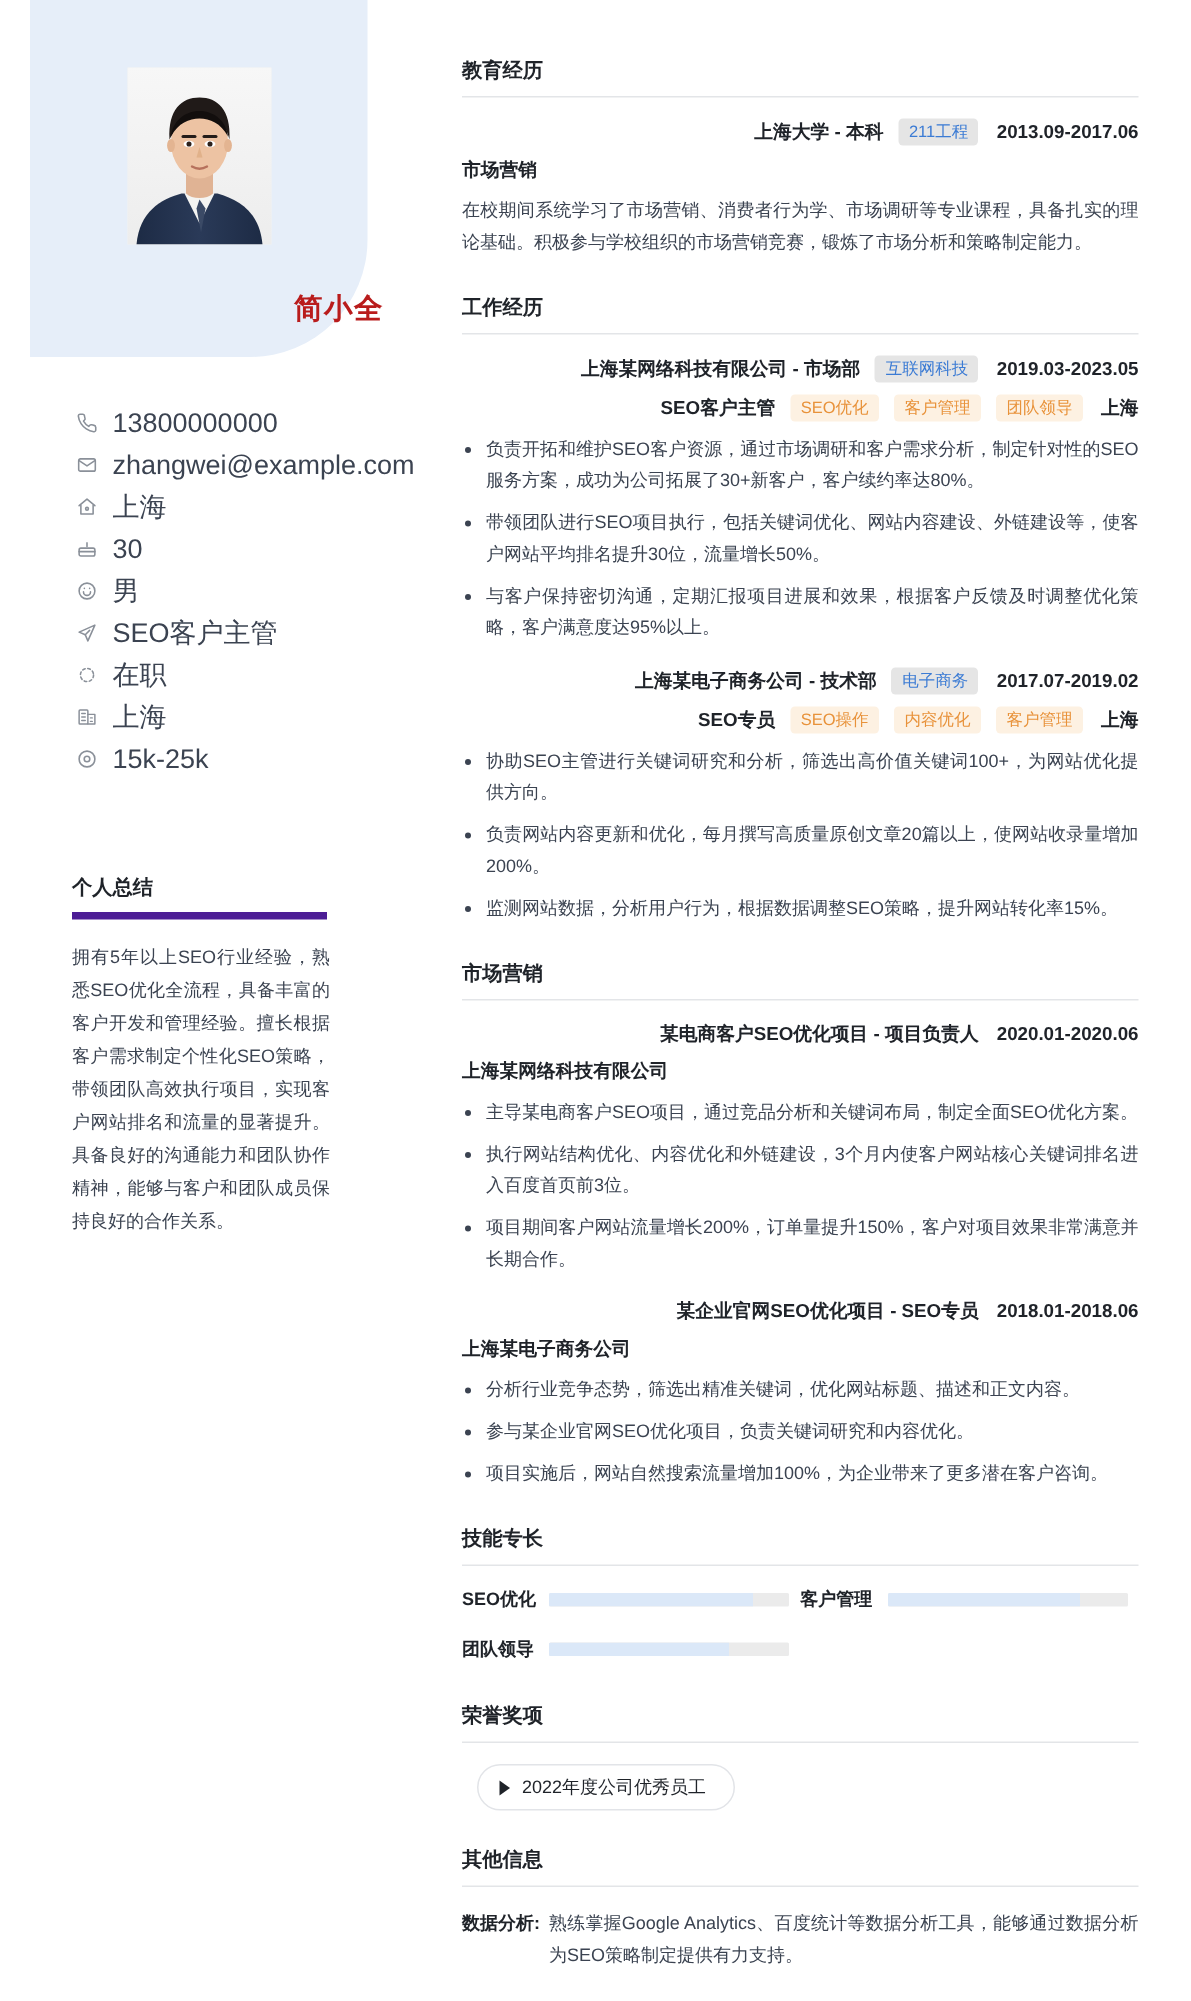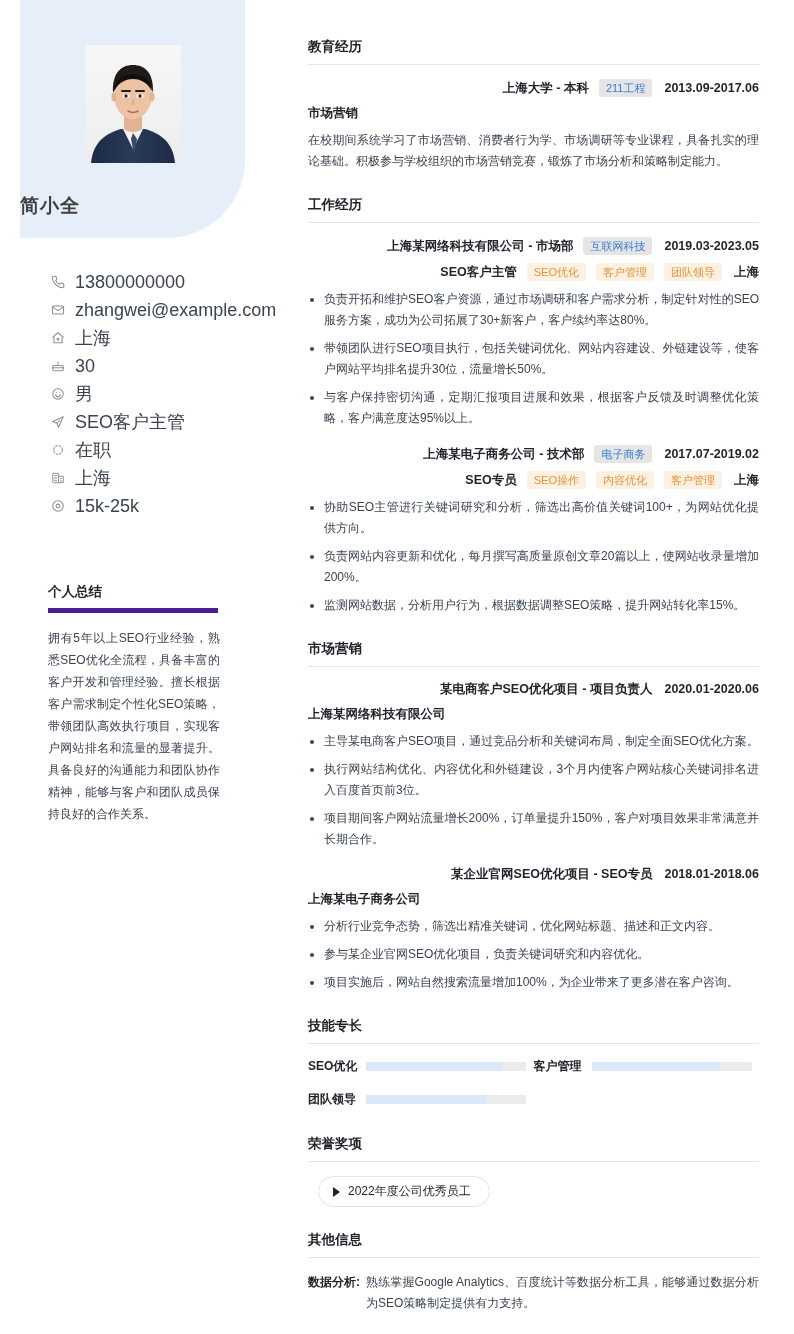--- a/index.html
+++ b/index.html
@@ -42,27 +42,27 @@
     transform: translateX(-50%);
     width: 96px;
     height: 118px;
     overflow: hidden;
     background: #f2f2f2;
   }
   .photo-svg { display: block; width: 96px; height: 118px; }
   .profile-name {
     position: absolute;
     top: 193px;
-    left: 0;
+    left: 11px;
     width: 225px;
-    text-align: left;
+    text-align: right;
     font-size: 19px;
     font-weight: 700;
     letter-spacing: 1px;
-    color: #404040;
+    color: #b91c1c;
   }
 
   .contact-list {
     margin-top: 268px;
     padding-left: 50px;
   }
   .contact-item {
     display: flex;
     align-items: center;
     height: 28px;

